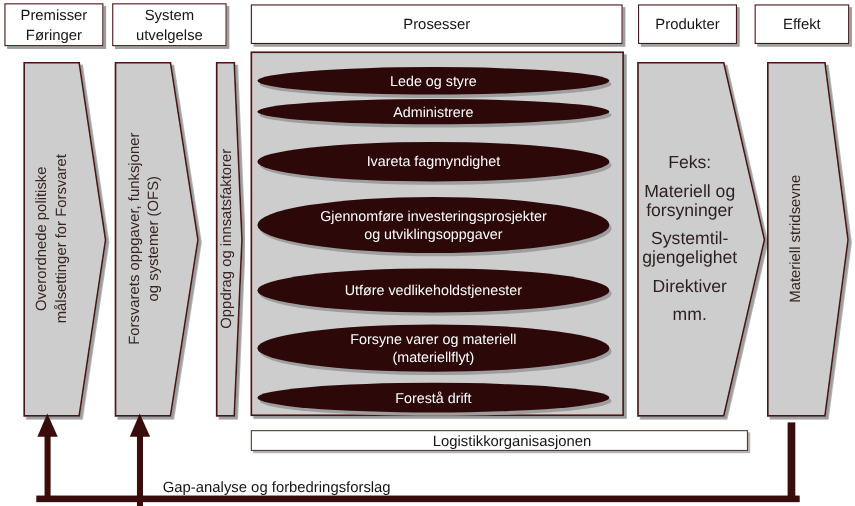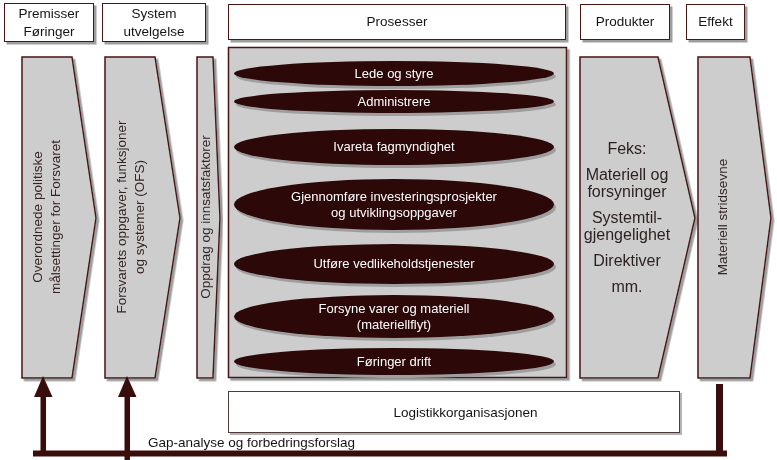--- a/index.html
+++ b/index.html
@@ -14,21 +14,21 @@
     position:absolute; box-sizing:border-box; background:#ffffff;
     border:1.5px solid #4a1515; box-shadow:2.5px 2.5px 0 #9e9e9e;
     display:flex; align-items:center; justify-content:center;
     text-align:center; font-size:13.5px; line-height:1.3;
     white-space:pre-line; color:#141414;
   }
   #hdr-premisser { left:4px;   top:3px; width:90px;  height:39px; }
   #hdr-system    { left:102px; top:3px; width:104px;  height:39px; }
   #hdr-prosesser { left:228px; top:4px; width:338px; height:36px; }
   #hdr-produkter { left:580px; top:4px; width:90px;  height:36px; }
-  #hdr-effekt    { left:686px; top:4px; width:59px;  height:36px; }
+  #hdr-effekt    { left:686px; top:4px; width:86px;  height:36px; }
 
   .vlabel {
     position:absolute; transform:translate(-50%,-50%) rotate(-90deg);
     white-space:pre; text-align:center; font-size:13.5px; line-height:1.33;
     color:#362424;
   }
   #lbl-premisser { left:47px;  top:217px; }
   #lbl-system    { left:131px; top:217px; }
   #lbl-oppdrag   { left:206px; top:217px; }
   #lbl-effekt    { left:723px; top:217px; }
@@ -48,21 +48,21 @@
   #e6 { top:295px; height:43px; }
   #e7 { top:348px; height:27px; }
 
   #products {
     position:absolute; left:565px; top:140px; width:124px;
     text-align:center; font-size:16px; color:#2b1f1f;
   }
   #products p { margin:0 0 9px 0; line-height:17px; white-space:pre-line; }
 
   #org-box {
-    position:absolute; left:228px; top:391px; width:452px; height:42px;
+    position:absolute; left:228px; top:391px; width:452px; height:19px;
     box-sizing:border-box; background:#ffffff; border:1px solid #4f3a3a;
     box-shadow:2px 2px 0 #b3b3b3;
     display:flex; align-items:center; justify-content:center;
     font-size:13.5px; color:#141414;padding-left:23px;
   }
   #gap-label {
     position:absolute; left:148px; top:435px; font-size:13.5px; color:#141414;
   }
 </style>
 </head>
@@ -110,21 +110,21 @@
   <div class="vlabel" id="lbl-effekt">Materiell stridsevne</div>
 
   <div class="ellipse" id="e1">Lede og styre</div>
   <div class="ellipse" id="e2">Administrere</div>
   <div class="ellipse" id="e3">Ivareta fagmyndighet</div>
   <div class="ellipse" id="e4">Gjennomføre investeringsprosjekter
 og utviklingsoppgaver</div>
   <div class="ellipse" id="e6">Forsyne varer og materiell
 (materiellflyt)</div>
   <div class="ellipse" id="e5">Utføre vedlikeholdstjenester</div>
-  <div class="ellipse" id="e7">Føringer drift</div>
+  <div class="ellipse" id="e7">Forestå drift</div>
 
   <div id="products">
     <p>Feks:</p>
     <p>Materiell og
 forsyninger</p>
     <p>Systemtil-
 gjengelighet</p>
     <p>Direktiver</p>
     <p>mm.</p>
   </div>

